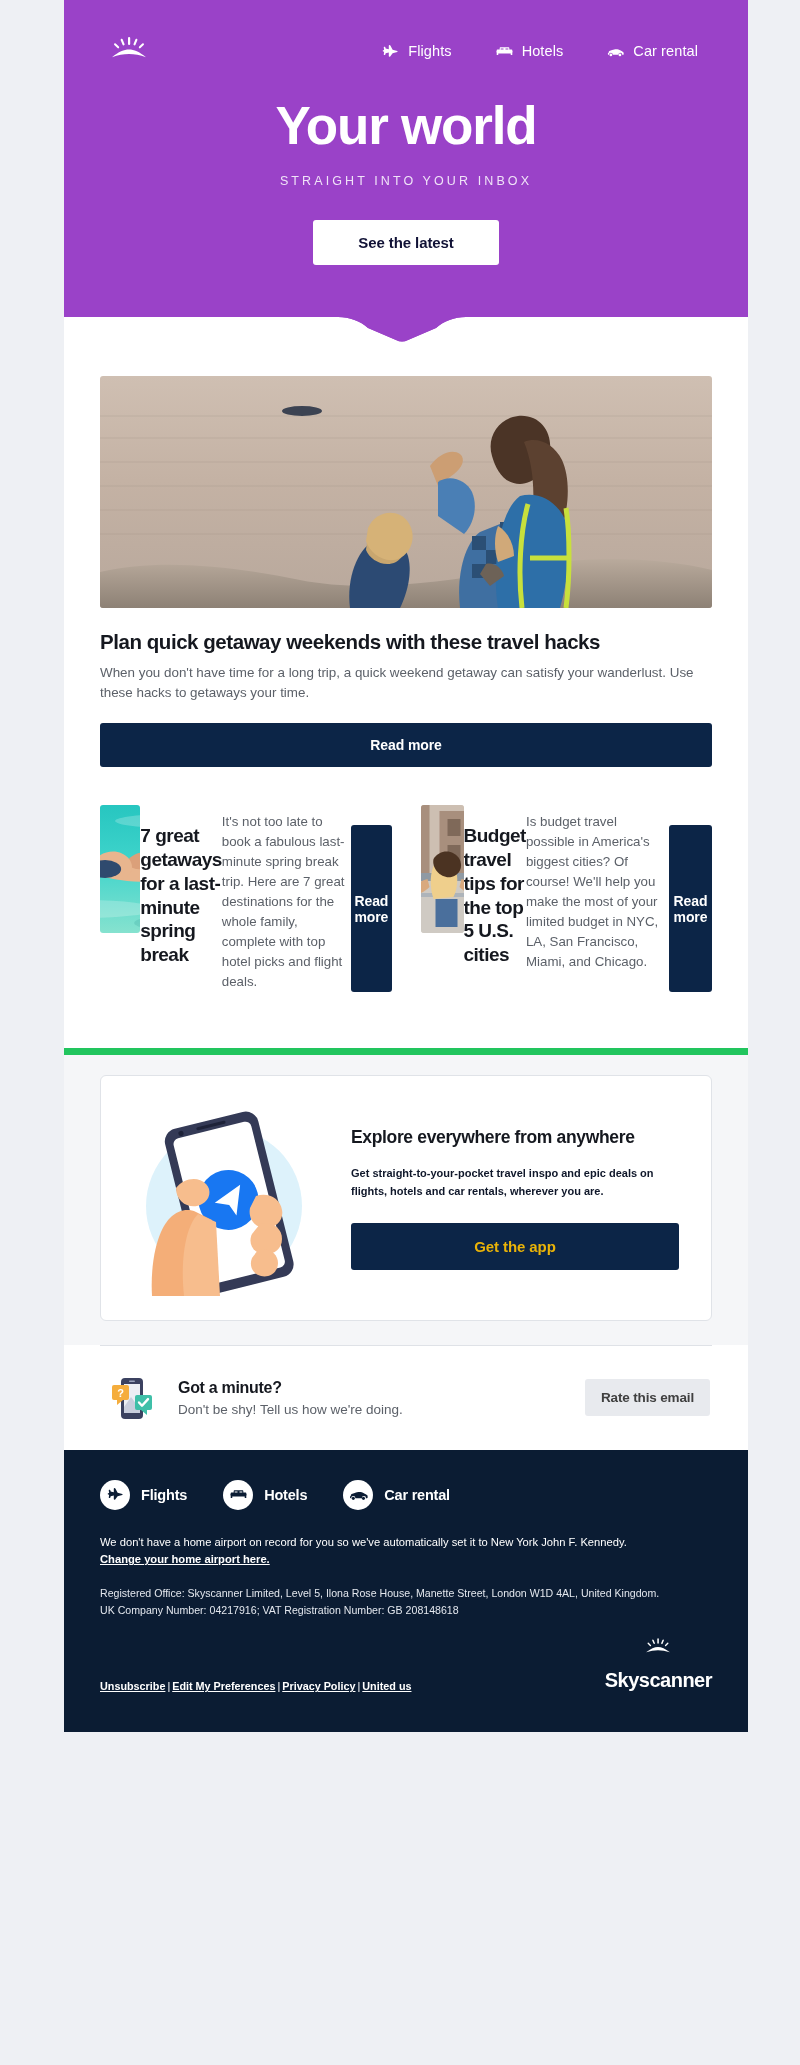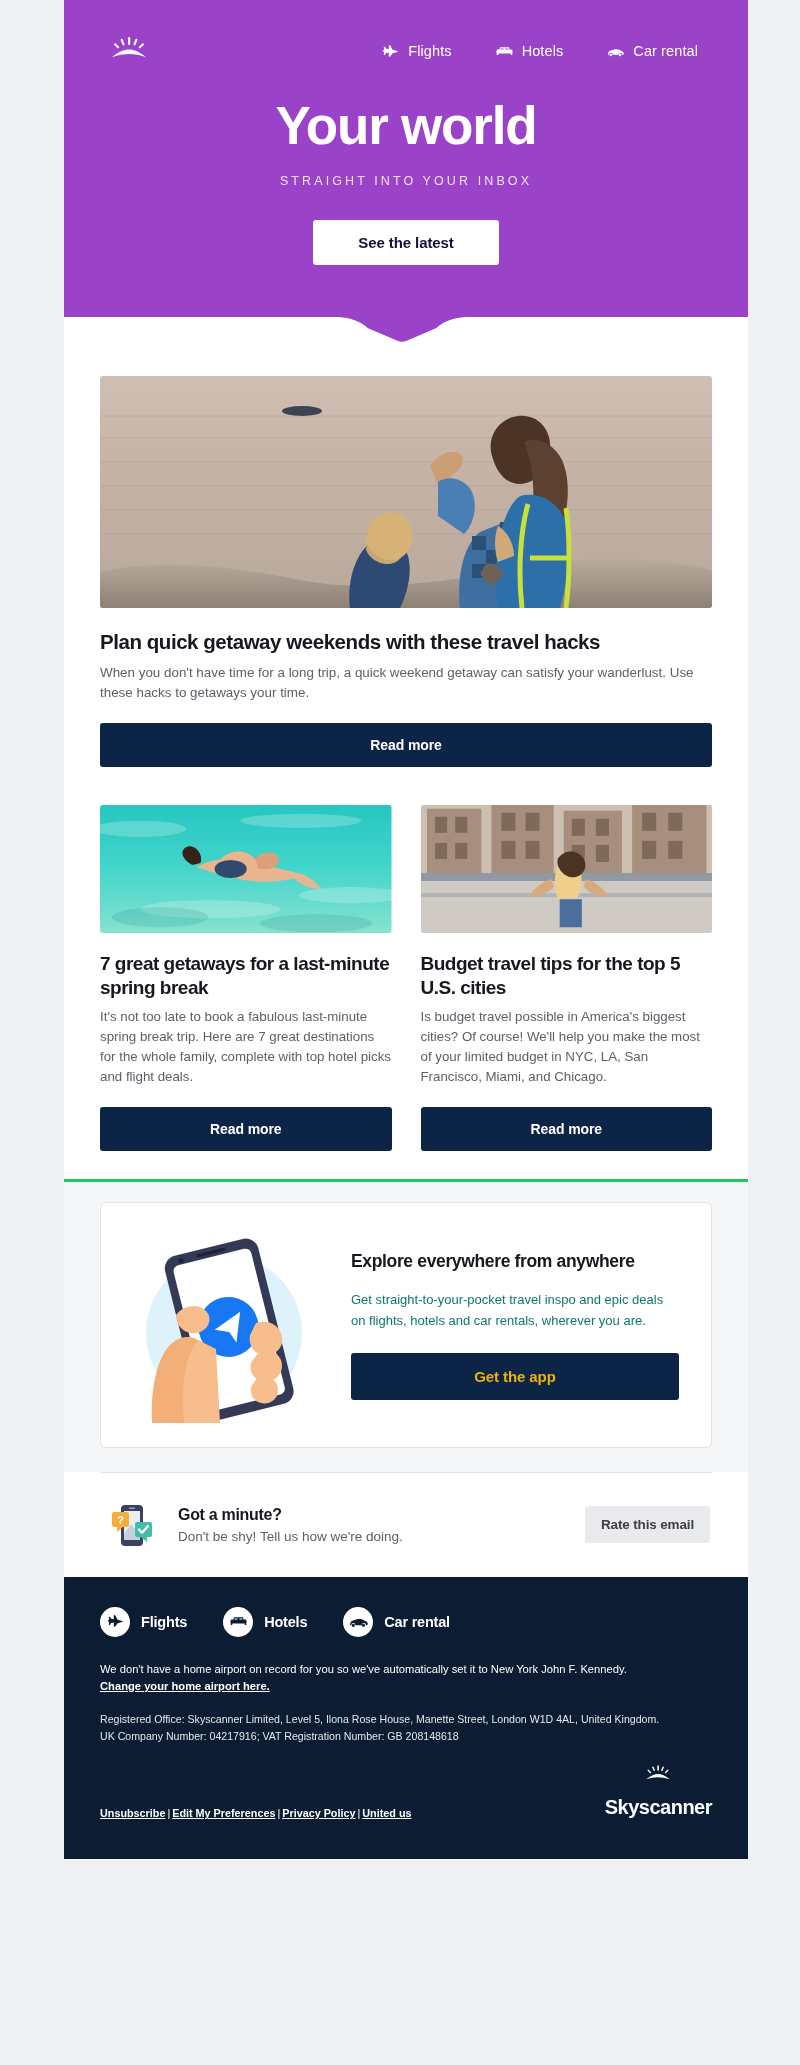--- a/index.html
+++ b/index.html
@@ -174,21 +174,21 @@
 
   .two-col {
     display: flex;
     gap: 29px;
     margin-top: 38px;
   }
 
   .col {
     flex: 1 1 0;
     display: flex;
-    flex-direction: column;
+    flex-direction: row;
     min-width: 0;
   }
 
   .col-img {
     width: 100%;
     height: 128px;
     border-radius: 3px;
     overflow: hidden;
     display: block;
     position: relative;
@@ -206,22 +206,23 @@
     line-height: 1.5;
     margin-top: 7px;
     flex: 1 1 auto;
   }
 
   .col .btn-dark { margin-top: 20px; }
 
   
   .promo-band {
     background: #f5f6f8;
-    border-top: 3px solid #22c55e;
+    border-top: 7px solid #22c55e;
     padding: 20px 36px 24px 36px;
+    margin-top: 28px;
   }
 
   .promo-card {
     background: #ffffff;
     border: 1px solid #e0e3e8;
     border-radius: 6px;
     display: flex;
     align-items: center;
     padding: 22px 26px 22px 14px;
     gap: 8px;
@@ -239,24 +240,25 @@
 
   .promo-title {
     font-size: 17.5px;
     font-weight: bold;
     color: #15181f;
     line-height: 1.3;
     letter-spacing: -0.35px;
   }
 
   .promo-body {
-    font-size: 13px;
-    color: #0f766e;
+    font-size: 11px;
+    color: #0f172a;
     line-height: 1.62;
     margin-top: 16px;
+    font-weight: bold;
   }
 
   .promo-btn {
     display: block;
     width: 100%;
     background: #0c2547;
     color: #eab308;
     border: none;
     border-radius: 3px;
     font-family: "Liberation Sans", sans-serif;

